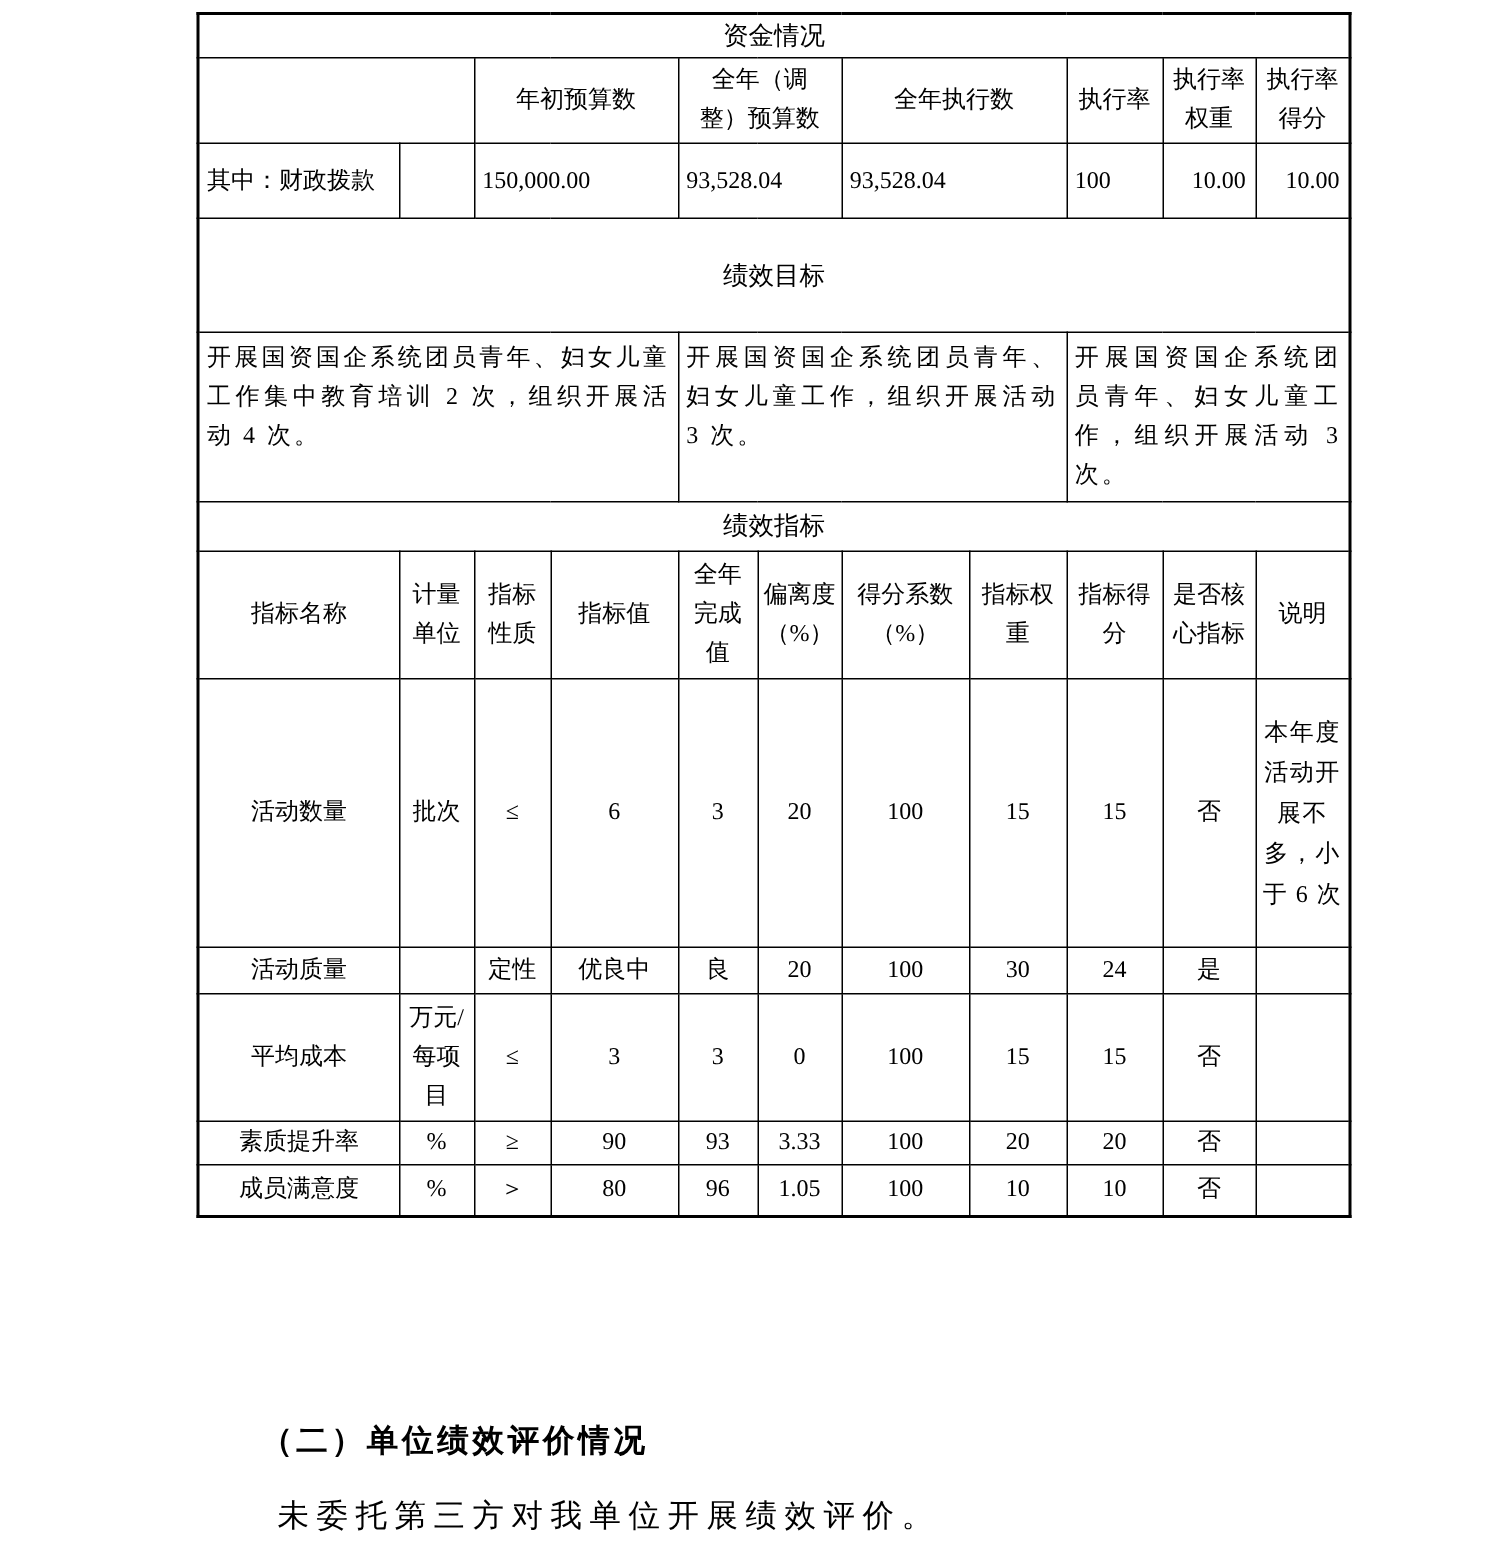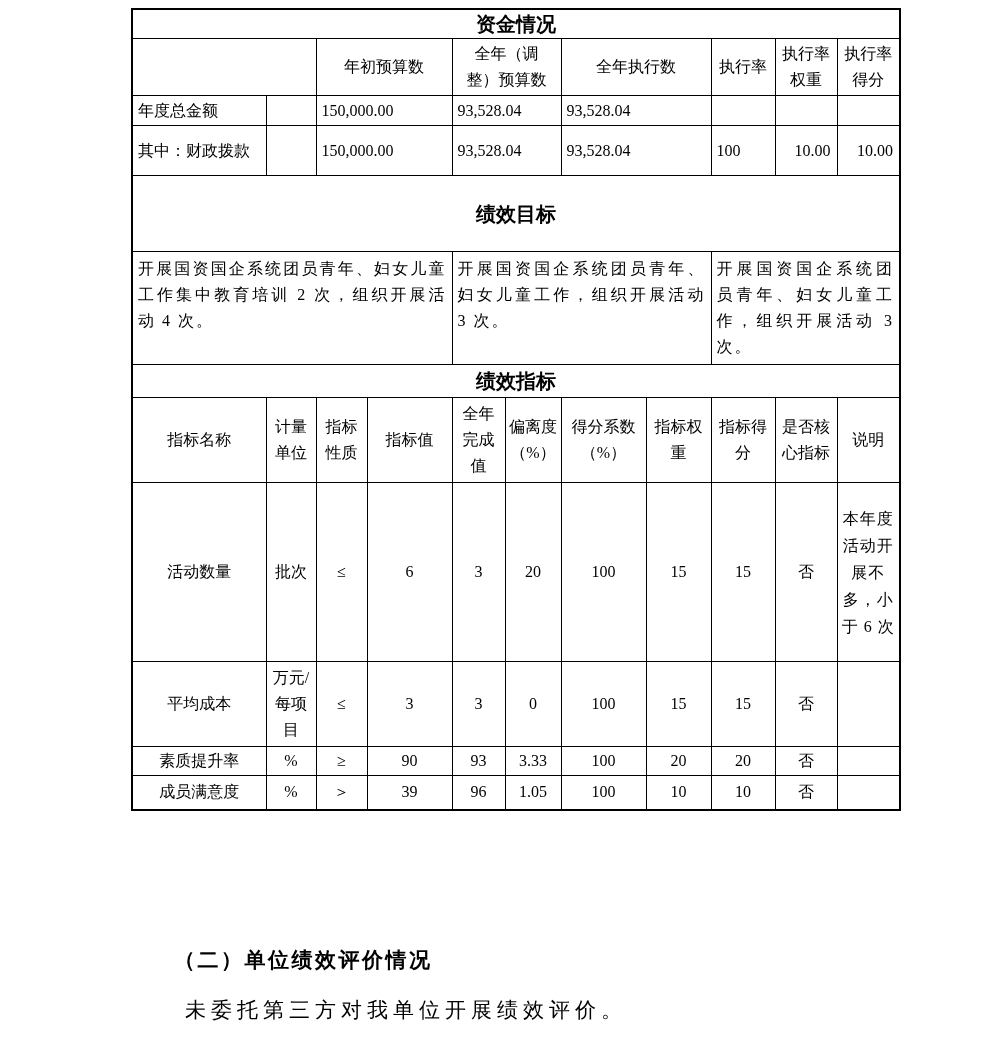--- a/index.html
+++ b/index.html
@@ -21,21 +21,21 @@
   .doc-table td {
     border: 1px solid #000;
     font-size: 16px;
     line-height: 26px;
     text-align: center;
     vertical-align: middle;
     padding: 1px 3px;
     overflow: hidden;
     word-break: break-word;
   }
-  td.sect { font-size: 20px; font-weight: bold; }
+  td.sect { font-size: 17px; }
   td.left  { text-align: left;  padding-left: 5px; }
   td.right { text-align: right; padding-right: 6px; }
   td.para {
     text-align: justify;
     vertical-align: top;
     padding: 4px 5px;
     letter-spacing: 2px;
     line-height: 26px;
   }
   td.ls3 { letter-spacing: 3px; }
@@ -79,30 +79,20 @@
   </tr>
   <tr style="height:57px">
     <td colspan="2"></td>
     <td colspan="2">年初预算数</td>
     <td colspan="2" class="hdr-adj">全年（调整）预算数</td>
     <td colspan="2">全年执行数</td>
     <td>执行率</td>
     <td>执行率权重</td>
     <td>执行率得分</td>
   </tr>
-  <tr style="height:30px">
-    <td class="left">年度总金额</td>
-    <td></td>
-    <td colspan="2" class="left">150,000.00</td>
-    <td colspan="2" class="left">93,528.04</td>
-    <td colspan="2" class="left">93,528.04</td>
-    <td class="left"></td>
-    <td class="right"></td>
-    <td class="right"></td>
-  </tr>
   <tr style="height:50px">
     <td class="left">其中：财政拨款</td>
     <td></td>
     <td colspan="2" class="left">150,000.00</td>
     <td colspan="2" class="left">93,528.04</td>
     <td colspan="2" class="left">93,528.04</td>
     <td class="left">100</td>
     <td class="right">10.00</td>
     <td class="right">10.00</td>
   </tr>
@@ -138,20 +128,33 @@
     <td>≤</td>
     <td>6</td>
     <td>3</td>
     <td>20</td>
     <td>100</td>
     <td>15</td>
     <td>15</td>
     <td>否</td>
     <td class="note">本年度活动开展不多，小于 6 次</td>
   </tr>
+  <tr style="height:31px">
+    <td>活动质量</td>
+    <td></td>
+    <td>定性</td>
+    <td>优良中</td>
+    <td>良</td>
+    <td>20</td>
+    <td>100</td>
+    <td>30</td>
+    <td>24</td>
+    <td>是</td>
+    <td class="note"></td>
+  </tr>
   <tr style="height:85px">
     <td>平均成本</td>
     <td>万元/每项目</td>
     <td>≤</td>
     <td>3</td>
     <td>3</td>
     <td>0</td>
     <td>100</td>
     <td>15</td>
     <td>15</td>
@@ -168,21 +171,21 @@
     <td>100</td>
     <td>20</td>
     <td>20</td>
     <td>否</td>
     <td class="note"></td>
   </tr>
   <tr style="height:34px">
     <td>成员满意度</td>
     <td>%</td>
     <td>＞</td>
-    <td>39</td>
+    <td>80</td>
     <td>96</td>
     <td>1.05</td>
     <td>100</td>
     <td>10</td>
     <td>10</td>
     <td>否</td>
     <td class="note"></td>
   </tr>
 </tbody>
   </table>

